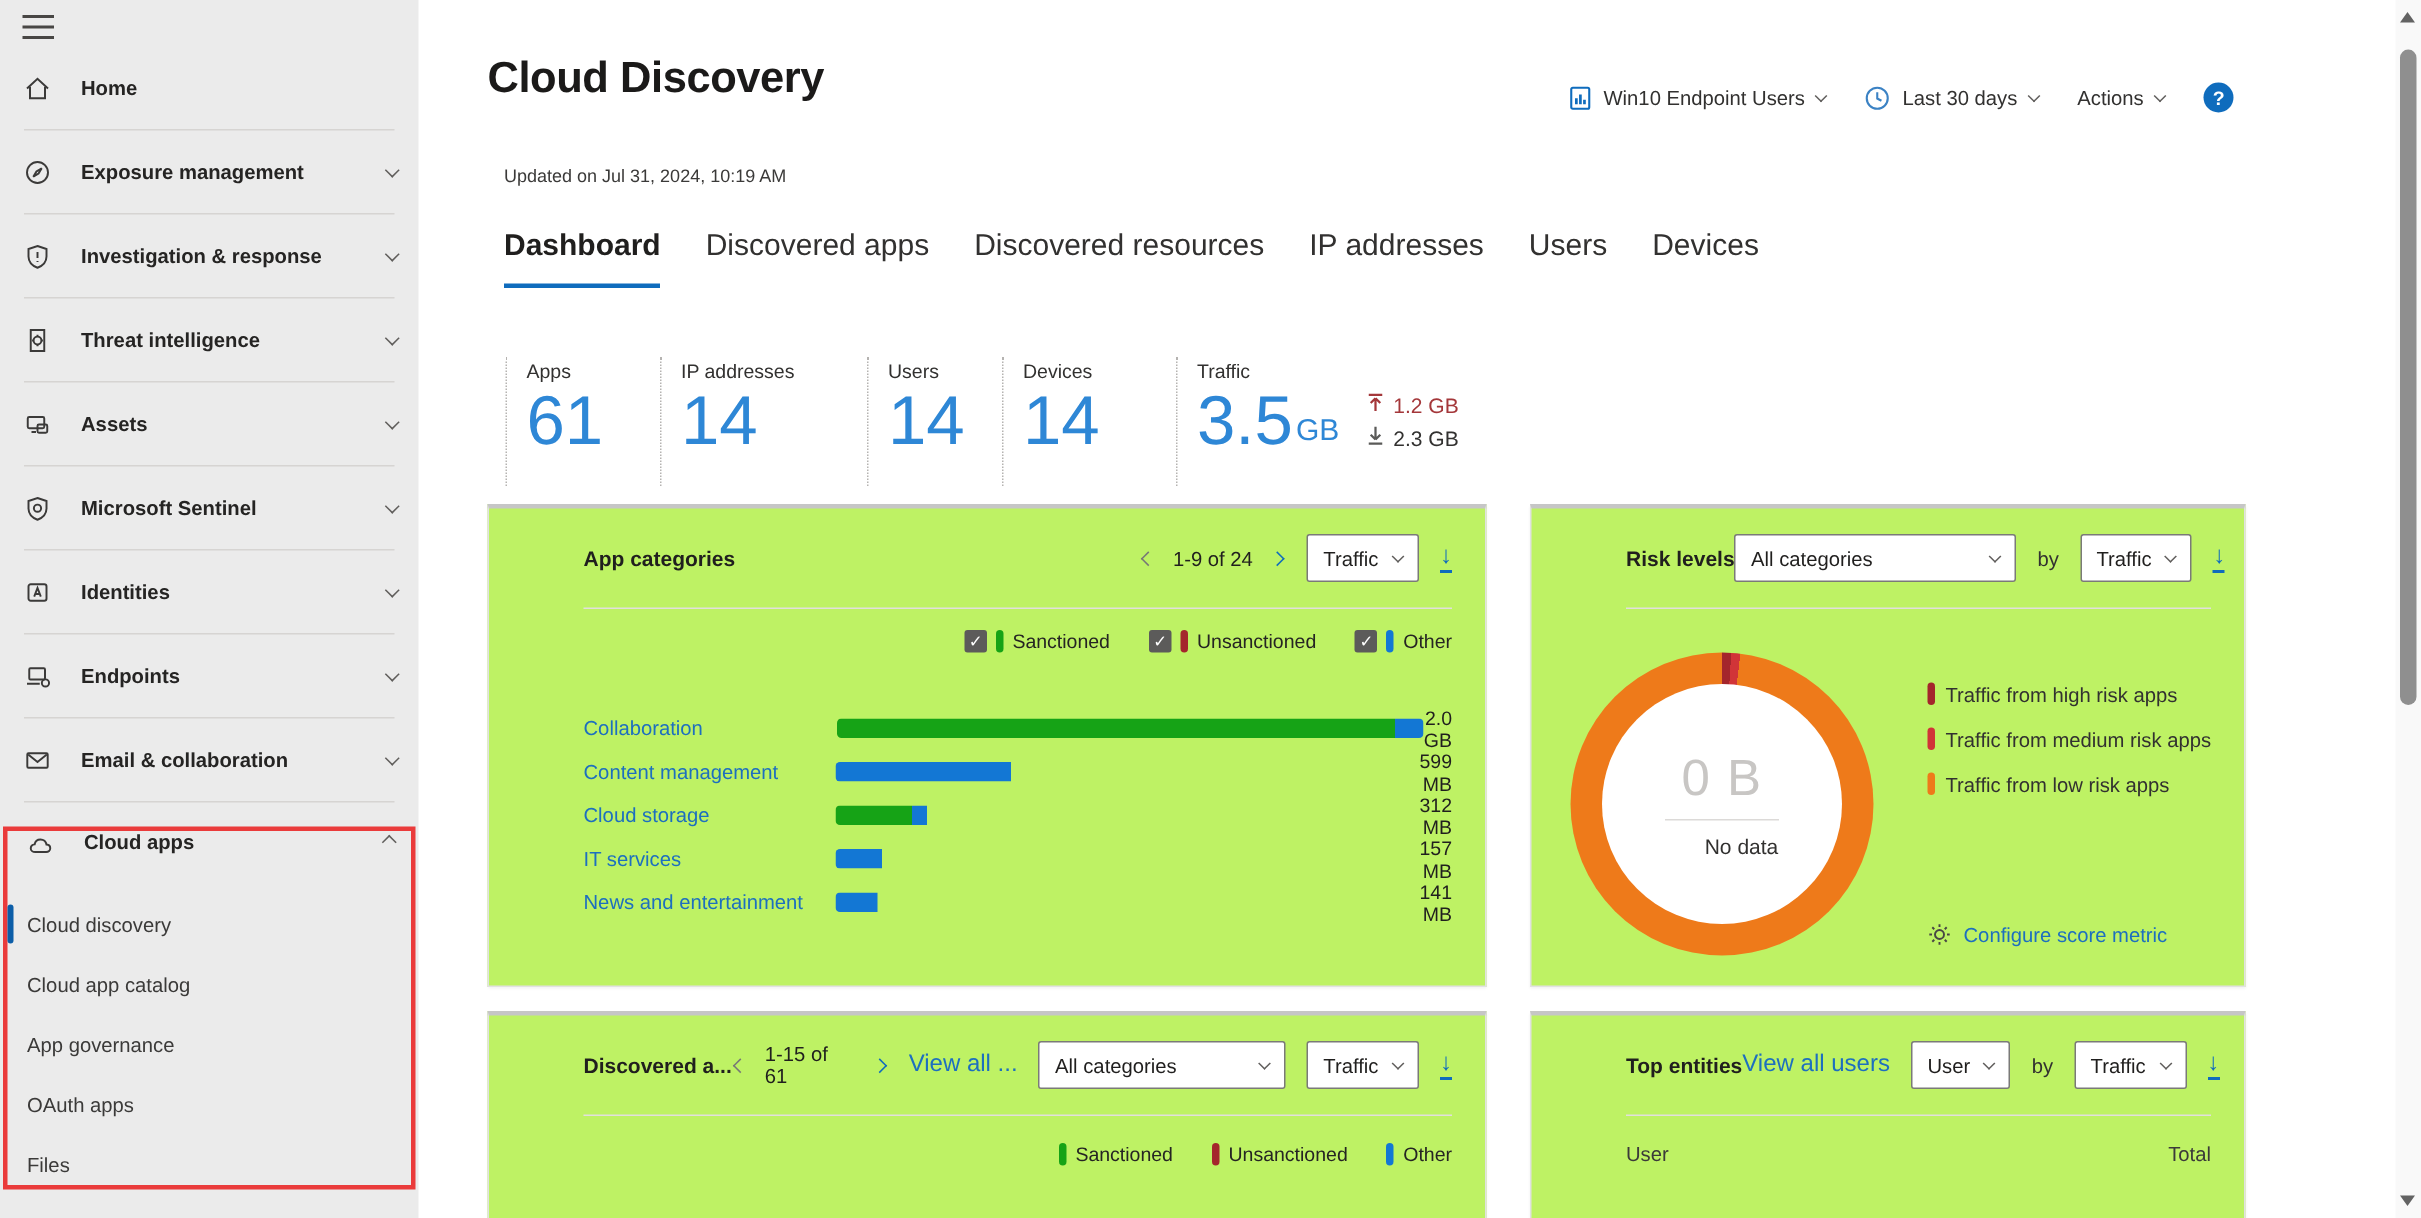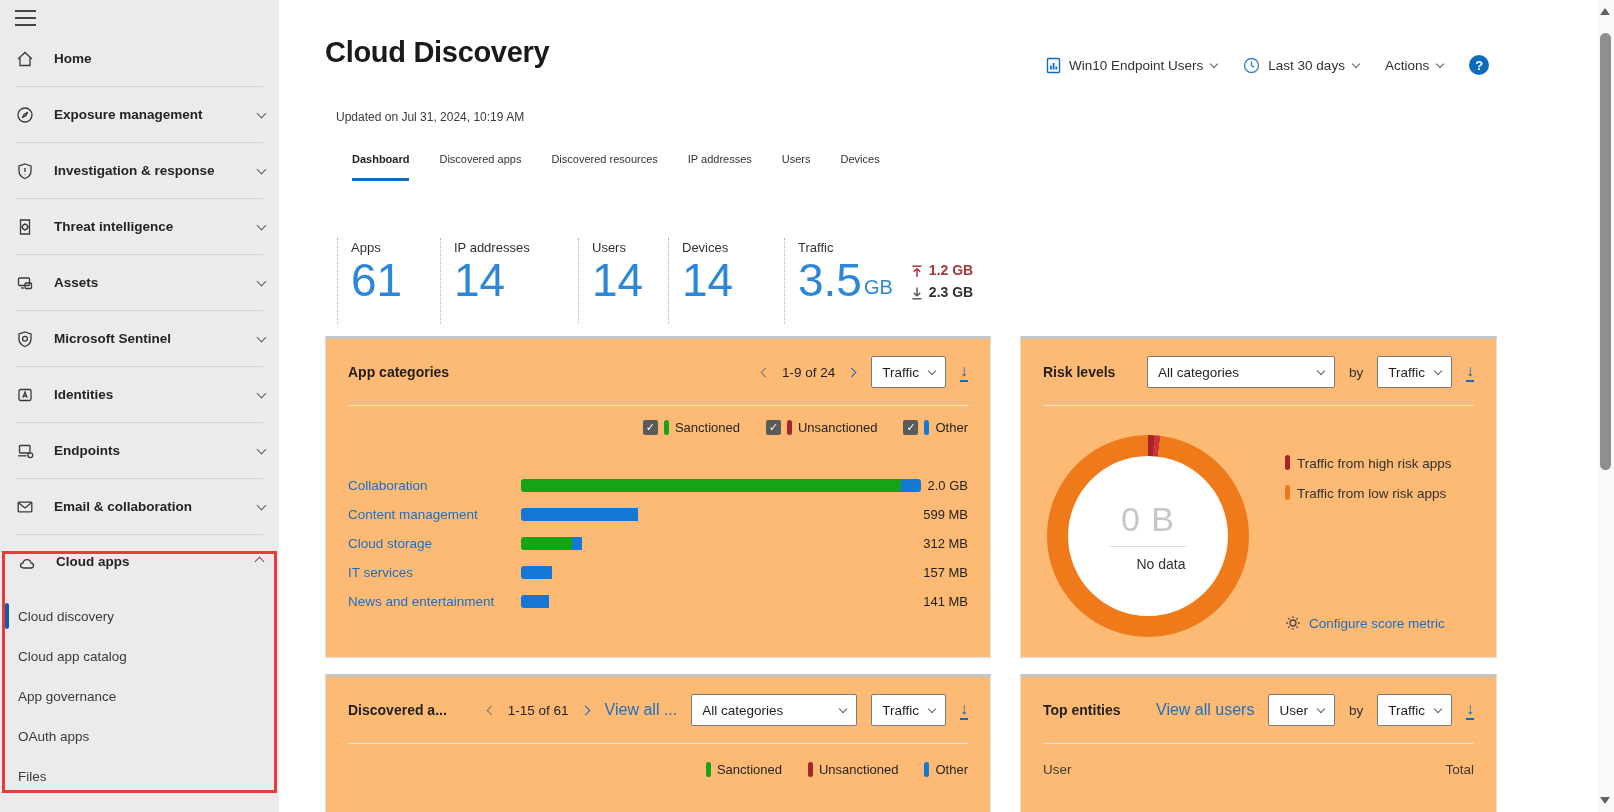--- a/index.html
+++ b/index.html
@@ -31,40 +31,40 @@
 
   
   .page-title { position:absolute; left:325px; top:36px; font-size:29px; font-weight:700; color:#1b1a19; letter-spacing:-0.3px; }
   .topbar { position:absolute; left:1046px; top:52px; height:26px; display:flex; align-items:center; gap:26px; font-size:13.5px; color:#323130; white-space:nowrap; }
   .tb-item { display:flex; align-items:center; gap:8px; cursor:pointer; }
   .tb-icon svg { display:block; }
   .help { width:20px; height:20px; border-radius:50%; background:#0f6cbd; color:#fff; font-size:13px; font-weight:700; display:flex; align-items:center; justify-content:center; cursor:pointer; }
   .help::before { content:"?"; }
   .updated { position:absolute; left:336px; top:110px; font-size:12px; color:#3b3a39; }
 
-  .tabs { position:absolute; left:336px; top:153px; display:flex; gap:30px; font-size:11px;margin-left:16px; }
+  .tabs { position:absolute; left:336px; top:153px; display:flex; gap:30px; font-size:20px; }
   .tab { padding-bottom:13px; cursor:pointer; color:#323130; }
   .tab.active { font-weight:700; color:#201f1e; border-bottom:3px solid #0f6cbd; }
 
   
   .stats { position:absolute; left:337px; top:238px; display:flex; height:86px; }
   .stat { border-left:1px dotted #b5b3b1; padding:2px 0 0 13px; }
   .stat-label { font-size:13px; color:#323130; }
   .stat-value { font-size:46px; font-weight:300; color:#2e87d6; line-height:1.1; margin-top:0; }
   .w-apps{width:103px;} .w-ip{width:138px;} .w-users{width:90px;} .w-devices{width:116px;}
   .stat-traffic { display:flex; }
   .traffic-num { display:flex; align-items:flex-end; }
   .stat-unit { font-size:20px; color:#2e87d6; margin:0 0 7px 2px; }
   .updown { margin-left:18px; display:flex; flex-direction:column; justify-content:flex-end; gap:6px; padding-bottom:6px; font-size:14px; }
-  .ud-row { display:flex; align-items:flex-end; gap:6px;font-weight:bold; }
+  .ud-row { display:flex; align-items:flex-start; gap:6px; }
   .up { color:#a4373a; } .down { color:#323130; }
   .ud-row svg { display:block; }
 
   
-  .card { position:absolute; background:#fdba74; border:1px solid #e1e1e1; border-top:3px solid #c6c6c6; box-shadow:0 1px 2px rgba(0,0,0,0.06); }
+  .card { position:absolute; background:#bef264; border:1px solid #e1e1e1; border-top:3px solid #c6c6c6; box-shadow:0 1px 2px rgba(0,0,0,0.06);padding-left:41px; }
   #card-app-categories { left:325px; top:336px; width:666px; height:322px; }
   #card-risk { left:1020px; top:336px; width:477px; height:322px; }
   #card-discovered { left:325px; top:674px; width:666px; height:170px; }
   #card-top-entities { left:1020px; top:674px; width:477px; height:170px; }
 
   .card-header { display:flex; align-items:center; padding:0 22px; height:66px; }
   .card-title { font-size:14px; font-weight:700; color:#201f1e; white-space:nowrap; }
   .header-right { margin-left:auto; display:flex; align-items:center; gap:14px; }
   .card-divider { border-top:1px solid #e1dfdd; margin:0 22px; }
 
@@ -455,20 +455,21 @@
     <div class="card-divider"></div>
     <div class="donut" style="background: conic-gradient(rgb(164, 38, 44) 1deg, rgb(164, 38, 44) 3.5deg, rgb(209, 52, 56) 3.5deg, rgb(209, 52, 56) 7deg, rgb(238, 122, 26) 7deg, rgb(238, 122, 26) 361deg);">
       <div class="donut-hole">
         <div class="donut-value">0 B</div>
         <div class="donut-line"></div>
         <div class="donut-label">No data</div>
       </div>
     </div>
     <div class="risk-legend">
       <div><span class="pill" style="background: rgb(164, 38, 44);"></span><span>Traffic from high risk apps</span></div>
+      <div><span class="pill" style="background: rgb(209, 52, 56);"></span><span>Traffic from medium risk apps</span></div>
       <div><span class="pill" style="background: rgb(238, 122, 26);"></span><span>Traffic from low risk apps</span></div>
     </div>
     <div class="configure">
       <span class="gear">
           <svg width="16" height="16" viewBox="0 0 16 16" fill="none" stroke="currentColor" stroke-width="1.3">
             <circle cx="8" cy="8" r="3"></circle>
             <path d="M8 1.2 V3 M8 13 V14.8 M1.2 8 H3 M13 8 H14.8 M3.2 3.2 L4.5 4.5 M11.5 11.5 L12.8 12.8 M12.8 3.2 L11.5 4.5 M4.5 11.5 L3.2 12.8"></path>
           </svg>
         </span>
       <span class="link">Configure score metric</span>

